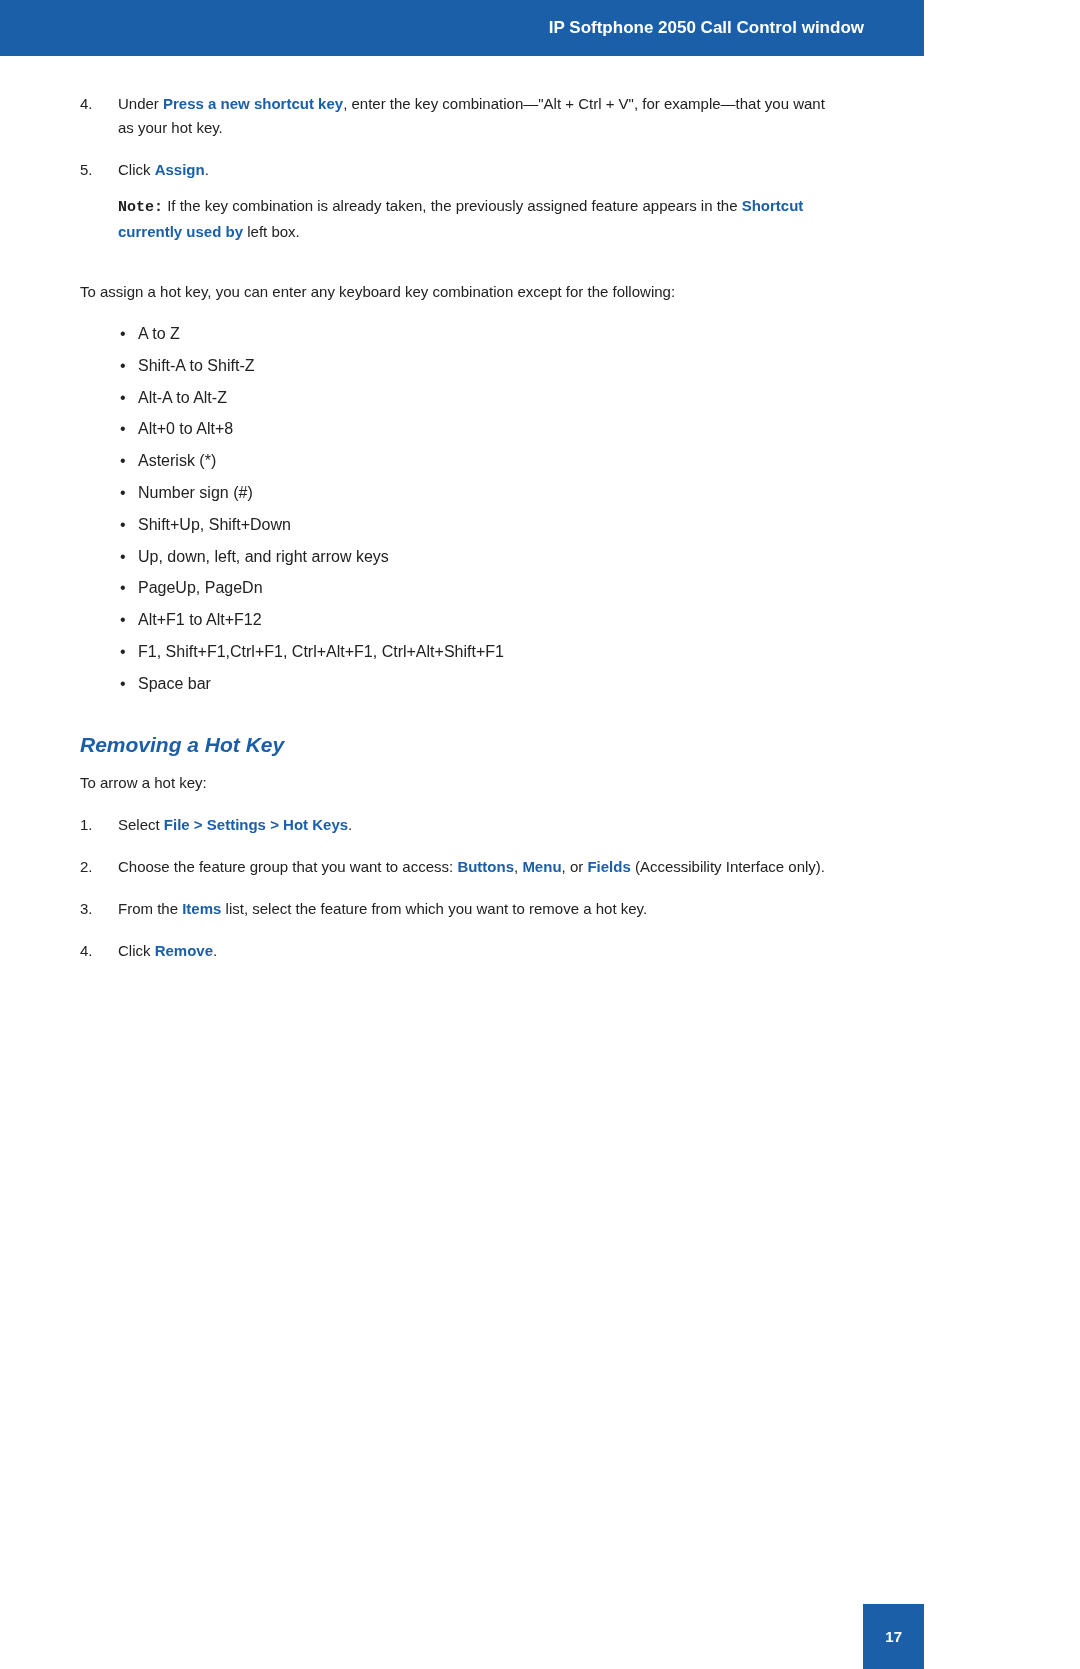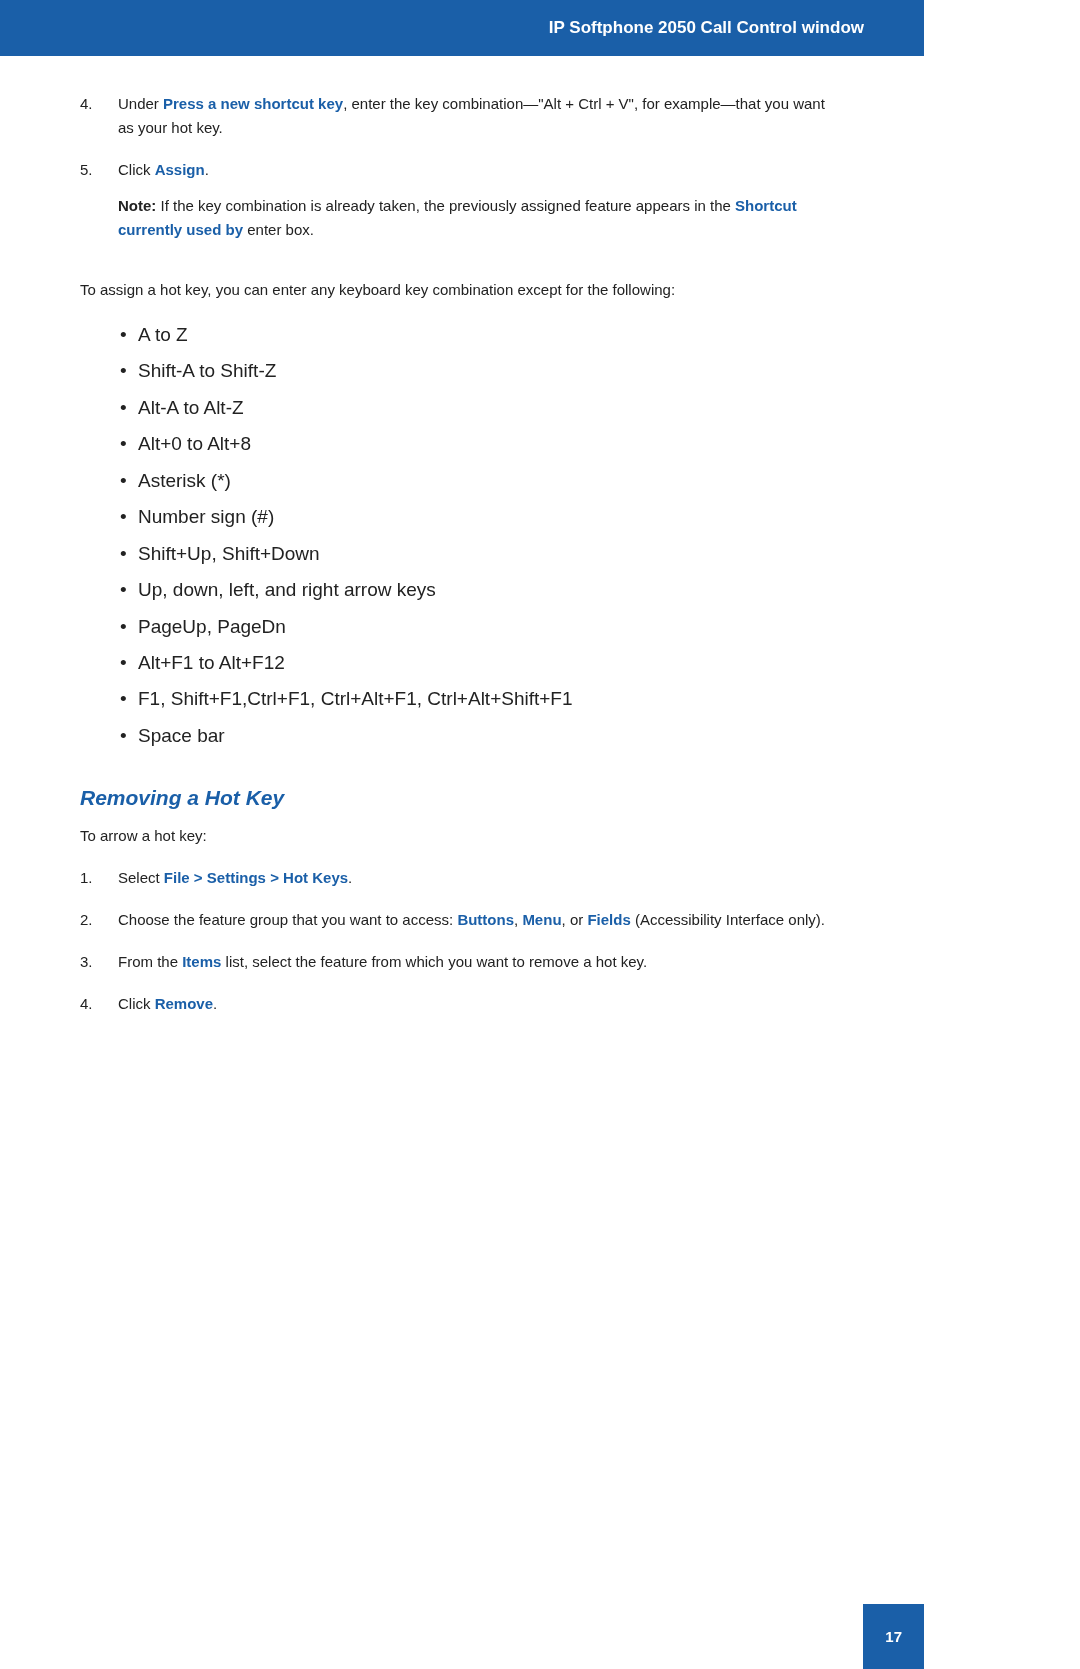--- a/index.html
+++ b/index.html
@@ -69,38 +69,39 @@
     }
 
     .note-block {
       margin: 12px 0 18px 0;
       line-height: 1.6;
       font-size: 15px;
     }
 
     .note-block b {
       font-weight: bold;
+      font-family: Liberation Mono, monospace;
     }
 
     .plain-para {
       margin-bottom: 18px;
       line-height: 1.6;
       font-size: 15px;
     }
 
     .bullet-list {
       margin: 10px 0 18px 40px;
       list-style: none;
     }
 
     .bullet-list li {
       position: relative;
       padding-left: 18px;
       margin-bottom: 7px;
-      font-size: 19px;
+      font-size: 16px;
       line-height: 1.55;
       color: #222;
     }
 
     .bullet-list li::before {
       content: "•";
       position: absolute;
       left: 0;
       color: #222;
     }
@@ -143,21 +144,21 @@
         <span>Under </span><a class="blue-link">Press a new shortcut key</a><span>, enter the key combination—"Alt + Ctrl + V", for example—that you want as your hot key.</span>
       </span>
     </div>
 
     <div class="numbered-item">
       <span class="num">5.</span>
       <span class="item-content">
         <span>Click </span><a class="blue-link">Assign</a><span>.</span>
         
         <div class="note-block">
-          <b>Note:</b><span> If the key combination is already taken, the previously assigned feature appears in the </span><a class="blue-link">Shortcut currently used by</a><span> enter box.</span>
+          <b>Note:</b><span> If the key combination is already taken, the previously assigned feature appears in the </span><a class="blue-link">Shortcut currently used by</a><span> left box.</span>
         </div>
       </span>
     </div>
 
     <p class="plain-para">To assign a hot key, you can enter any keyboard key combination except for the following:</p>
 
     <ul class="bullet-list">
       <li><span>A to Z</span></li>
       <li><span>Shift-A to Shift-Z</span></li>
       <li><span>Alt-A to Alt-Z</span></li>

